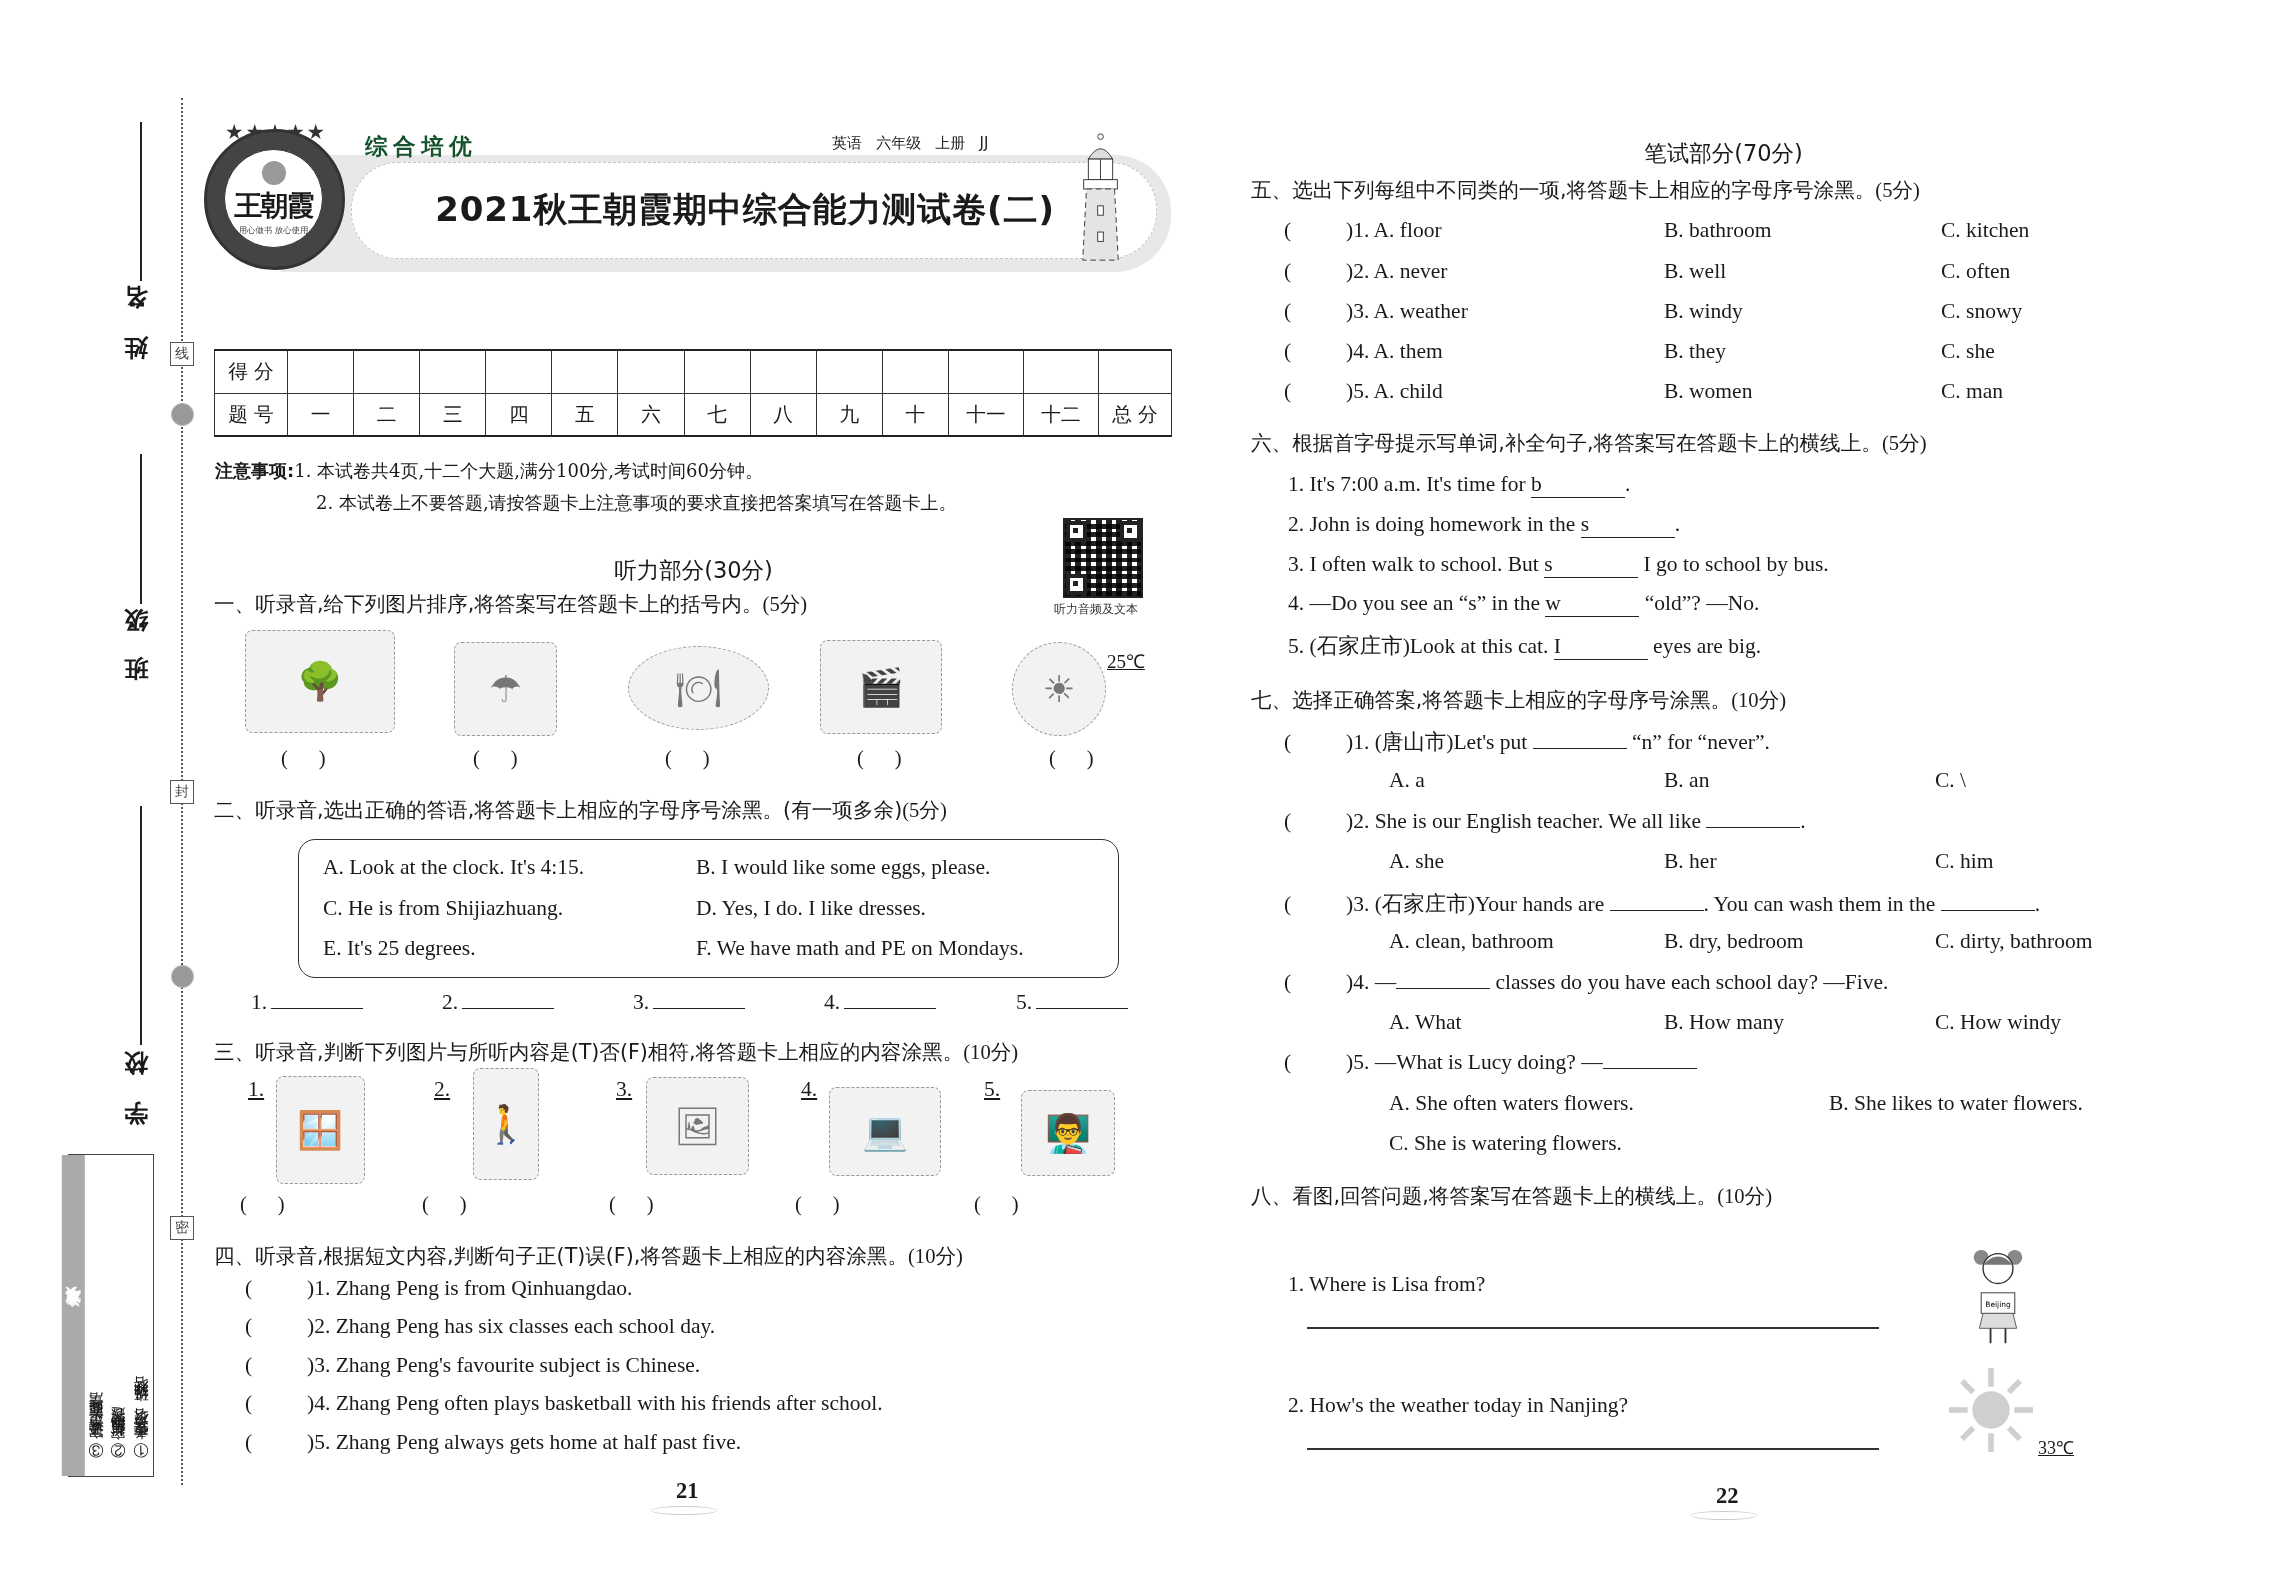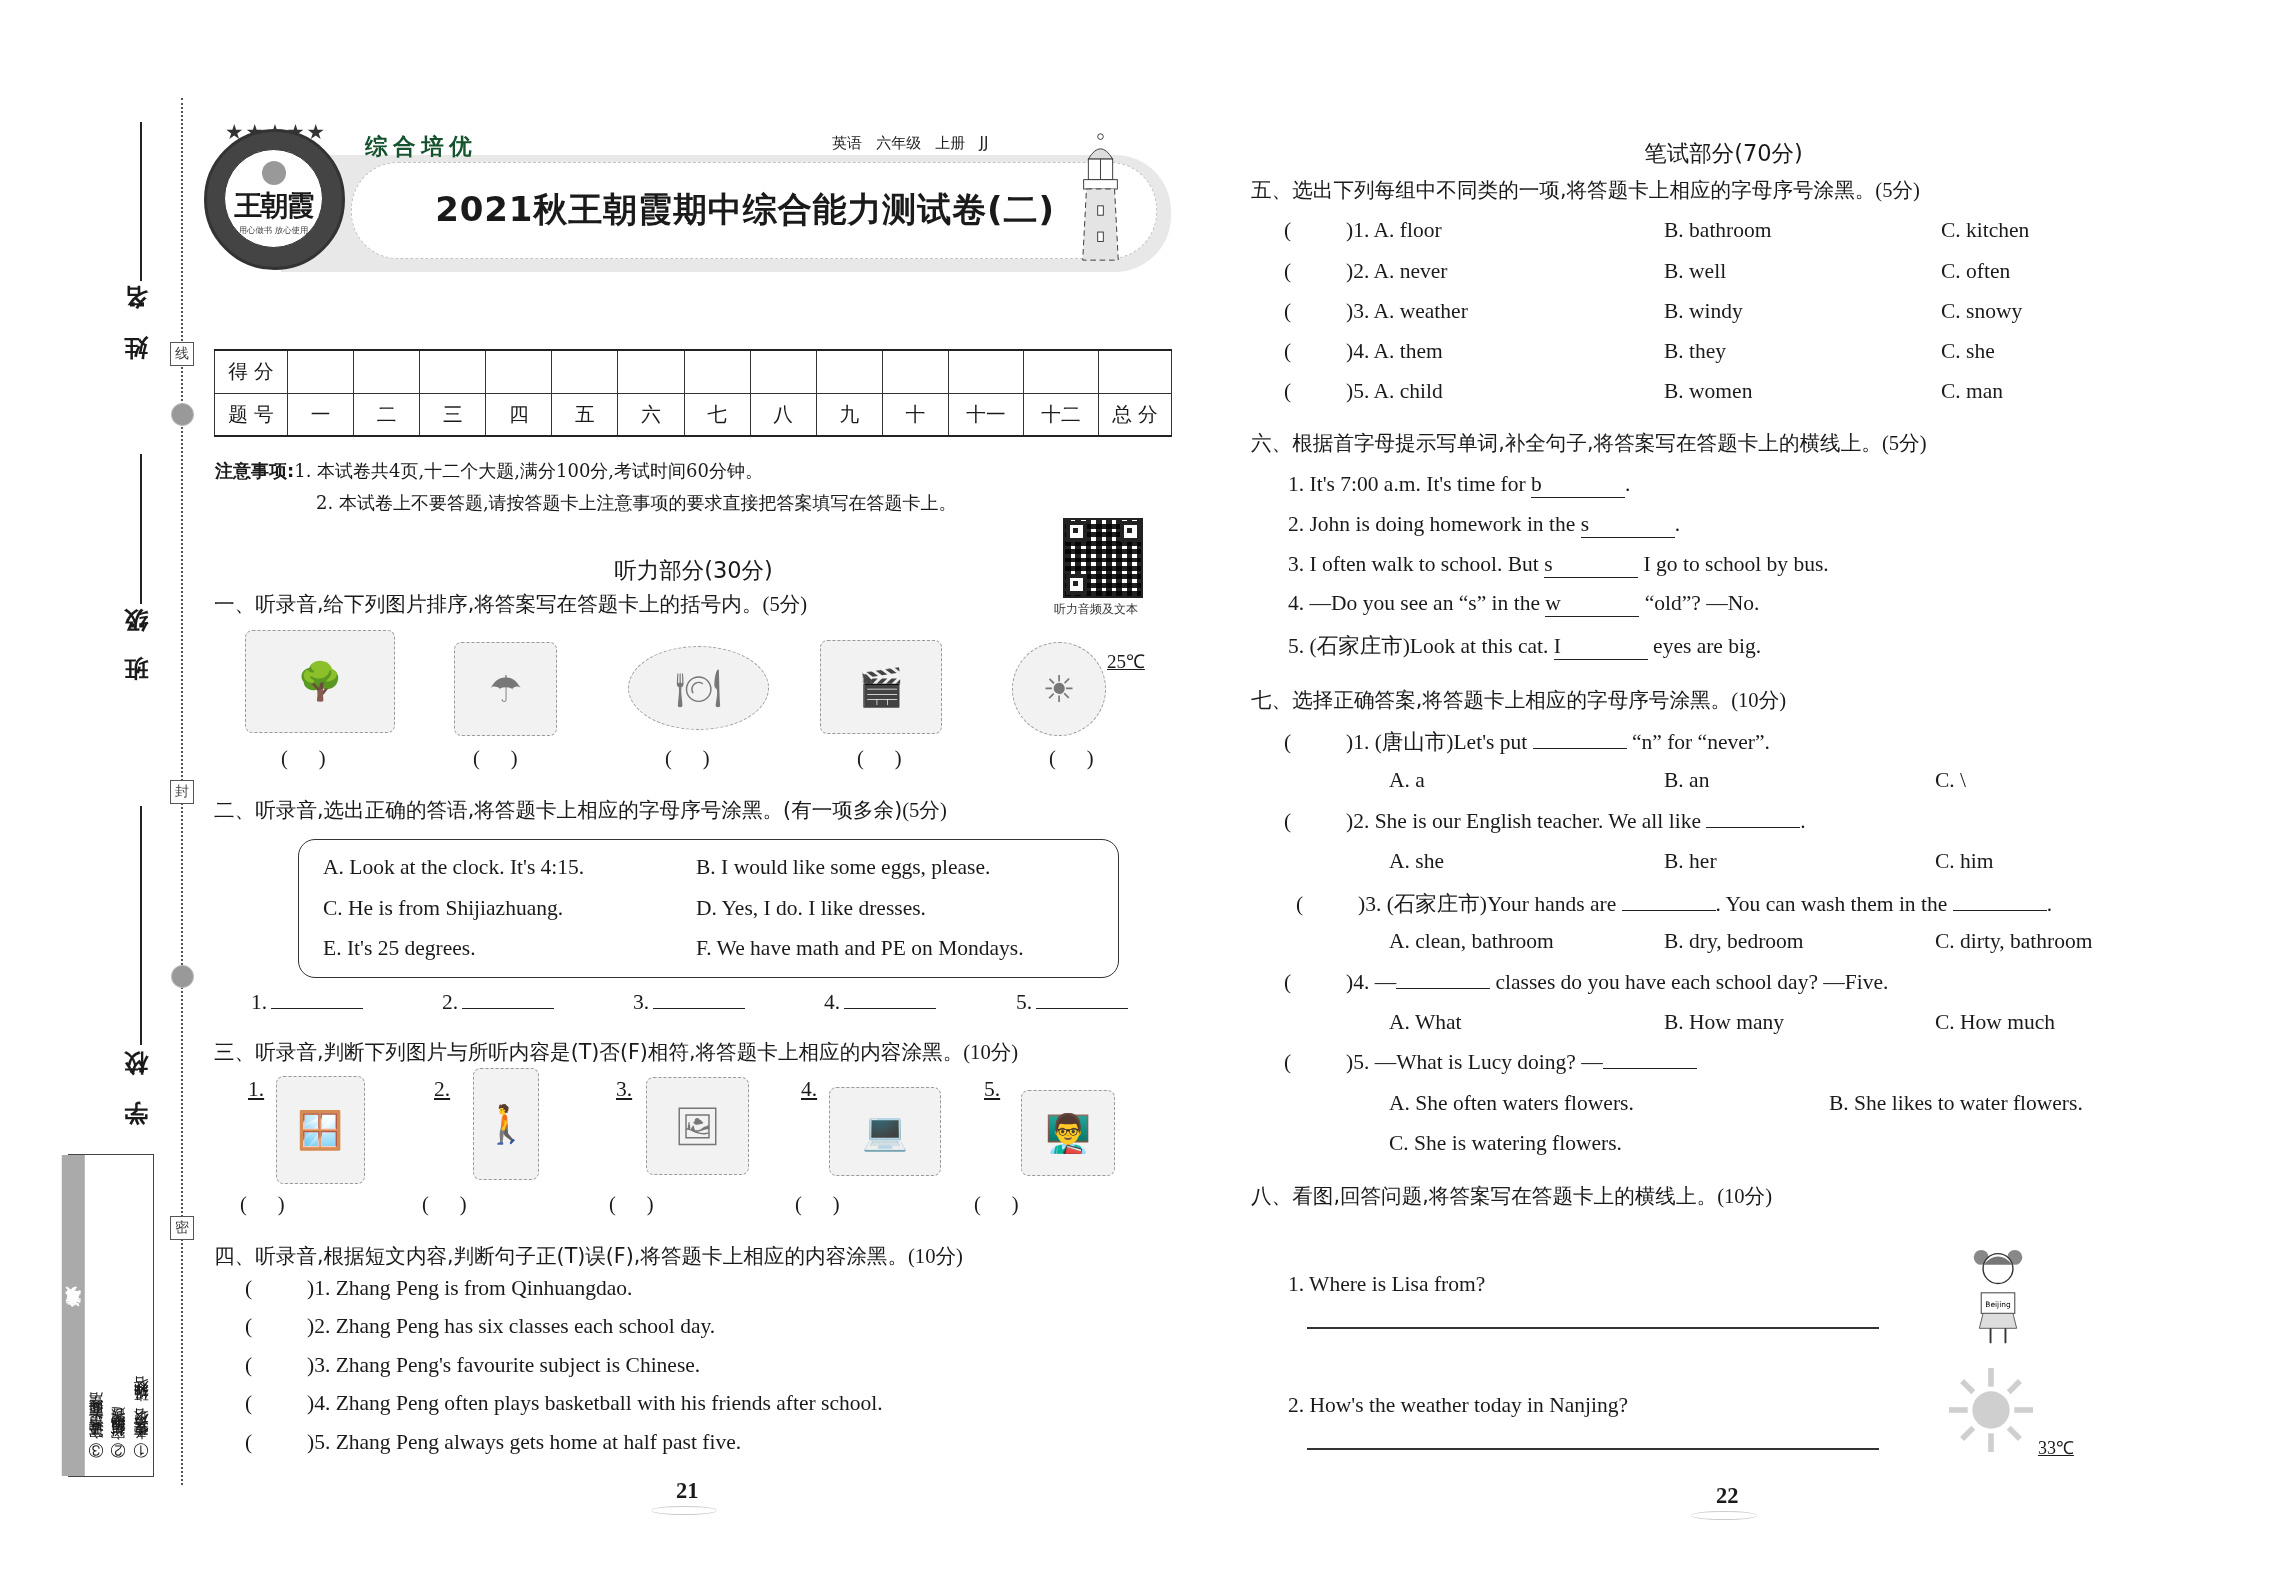--- a/index.html
+++ b/index.html
@@ -280,29 +280,29 @@
 <div class="line-item" style="left:1284px; top:727px;"><span class="p">(</span><span>)1. (唐山市)Let's put </span><span class="u2"></span><span> “n” for “never”.</span></div>
 <div class="opt" style="left:1389px; top:768px;">A. a</div>
 <div class="opt" style="left:1664px; top:768px;">B. an</div>
 <div class="opt" style="left:1935px; top:768px;">C. \</div>
 
 <div class="line-item" style="left:1284px; top:809px;"><span class="p">(</span><span>)2. She is our English teacher. We all like </span><span class="u2"></span><span>.</span></div>
 <div class="opt" style="left:1389px; top:849px;">A. she</div>
 <div class="opt" style="left:1664px; top:849px;">B. her</div>
 <div class="opt" style="left:1935px; top:849px;">C. him</div>
 
-<div class="line-item" style="left:1284px; top:889px;margin-left:12px;"><span class="p">(</span><span>)3. (石家庄市)Your hands are </span><span class="u2"></span><span>. You can wash them in the </span><span class="u2"></span><span>.</span></div>
+<div class="line-item" style="left:1284px; top:889px;"><span class="p">(</span><span>)3. (石家庄市)Your hands are </span><span class="u2"></span><span>. You can wash them in the </span><span class="u2"></span><span>.</span></div>
 <div class="opt" style="left:1389px; top:929px;">A. clean, bathroom</div>
 <div class="opt" style="left:1664px; top:929px;">B. dry, bedroom</div>
 <div class="opt" style="left:1935px; top:929px;">C. dirty, bathroom</div>
 
 <div class="line-item" style="left:1284px; top:970px;"><span class="p">(</span><span>)4. —</span><span class="u2"></span><span> classes do you have each school day? —Five.</span></div>
 <div class="opt" style="left:1389px; top:1010px;">A. What</div>
 <div class="opt" style="left:1664px; top:1010px;">B. How many</div>
-<div class="opt" style="left:1935px; top:1010px;">C. How much</div>
+<div class="opt" style="left:1935px; top:1010px;">C. How windy</div>
 
 <div class="line-item" style="left:1284px; top:1050px;"><span class="p">(</span><span>)5. —What is Lucy doing? —</span><span class="u2"></span></div>
 <div class="opt" style="left:1389px; top:1091px;">A. She often waters flowers.</div>
 <div class="opt" style="left:1829px; top:1091px;">B. She likes to water flowers.</div>
 <div class="opt" style="left:1389px; top:1131px;">C. She is watering flowers.</div>
 
 <div class="sec-head" style="left:1251px; top:1182px;">
   <span>八、看图,回答问题,将答案写在答题卡上的横线上。</span><span class="pts">(10分)</span>
 </div>
 

